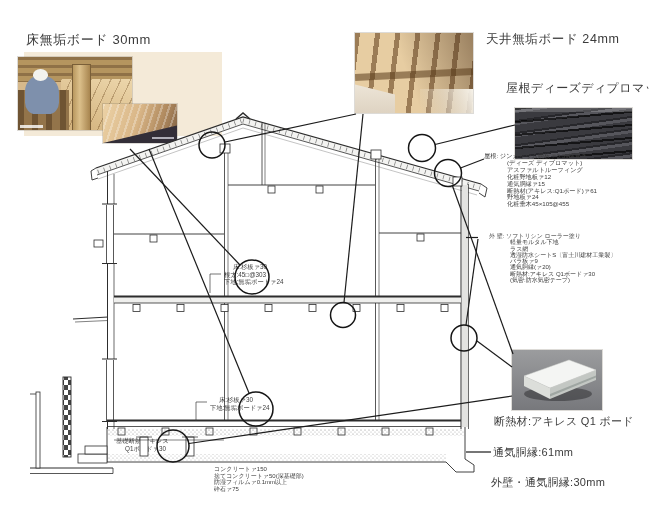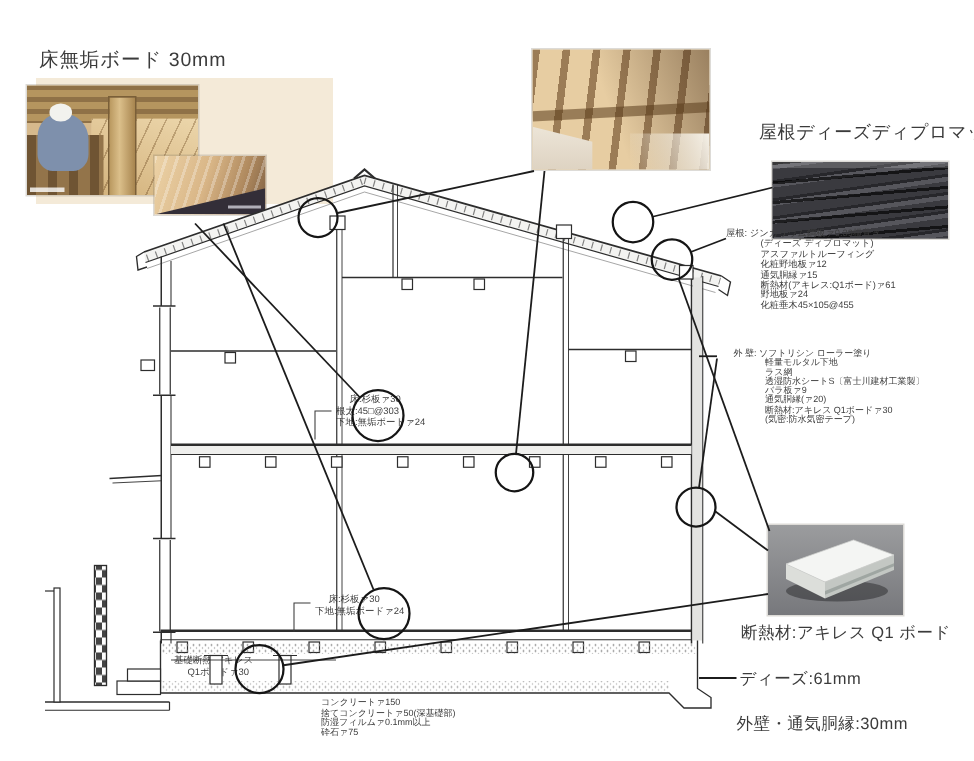--- a/index.html
+++ b/index.html
@@ -64,23 +64,24 @@
     <svg width="90" height="60" viewBox="0 0 90 60">
       <ellipse cx="46" cy="44" rx="34" ry="7" fill="rgba(30,30,34,.45)"></ellipse>
       <polygon points="12,26 38,38 38,49 12,36" fill="#dcdeda"></polygon>
       <polygon points="38,38 84,20 84,30 38,49" fill="#c3c7c3"></polygon>
       <polygon points="38,44 84,25.5 84,27.5 38,46.5" fill="#9fa6a2"></polygon>
       <polygon points="12,26 57,10 84,20 38,38" fill="#f4f5f3" stroke="#d0d2cf" stroke-width="0.5"></polygon>
     </svg>
   </div>
 
   <div class="lbl lbl-lg txt" style="left:26px;top:6px;">床無垢ボード 30mm</div>
+  <div class="lbl lbl-lg txt" style="left:486px;top:6px;font-size:12.5px;">天井無垢ボード 24mm</div>
   <div class="lbl lbl-md txt" style="left:506px;top:55px;">屋根ディーズディプロマット</div>
   <div class="lbl lbl-sm txt" style="left:494px;top:389px;">断熱材:アキレス Q1 ボード</div>
-  <div class="lbl lbl-sm txt" style="left:493px;top:420px;">ディーズ:61mm</div>
+  <div class="lbl lbl-sm txt" style="left:493px;top:420px;">通気胴縁:61mm</div>
   <div class="lbl lbl-sm txt" style="left:491px;top:450px;">外壁・通気胴縁:30mm</div>
 
   <div class="spec txt" style="left:484px;top:128px;">
     <div><span>屋根:</span> <span>ジンカリウム鋼板ァ0.39横葺き</span></div>
     <div class="ind">(ディーズ ディプロマット)</div>
     <div class="ind">アスファルトルーフィング</div>
     <div class="ind">化粧野地板ァ12</div>
     <div class="ind">通気胴縁ァ15</div>
     <div class="ind">断熱材(アキレス:Q1ボード)ァ61</div>
     <div class="ind">野地板ァ24</div>

